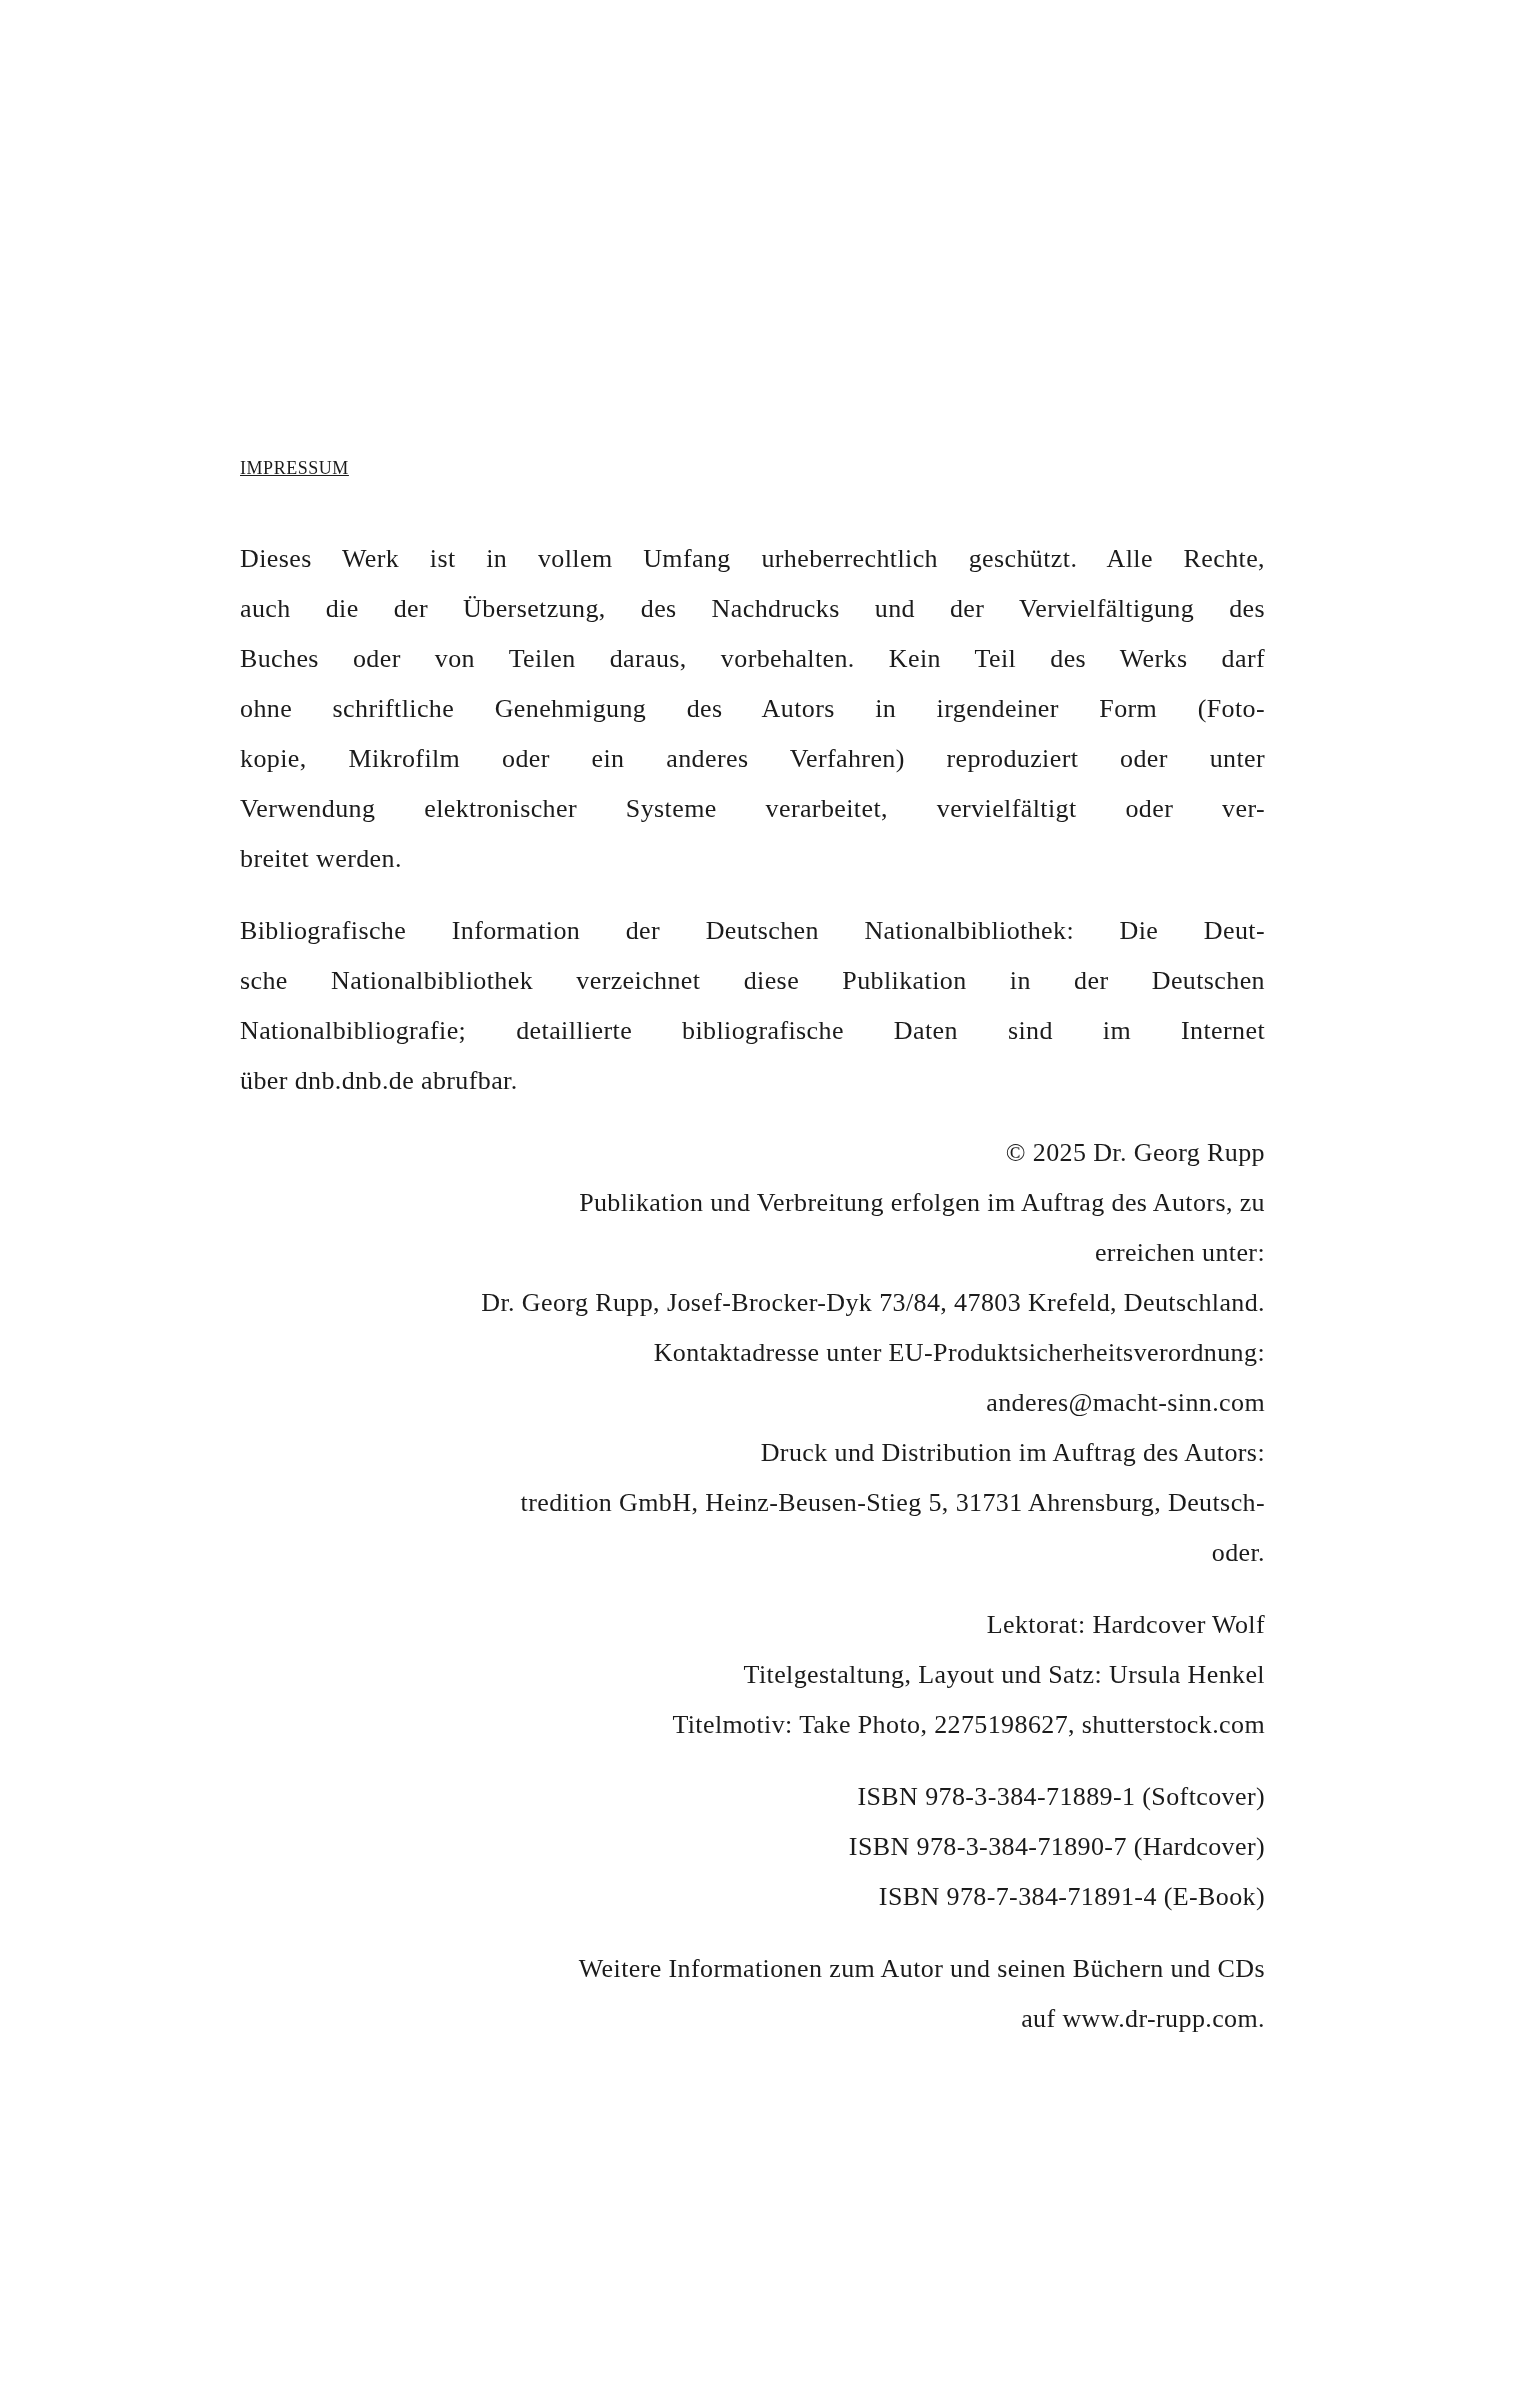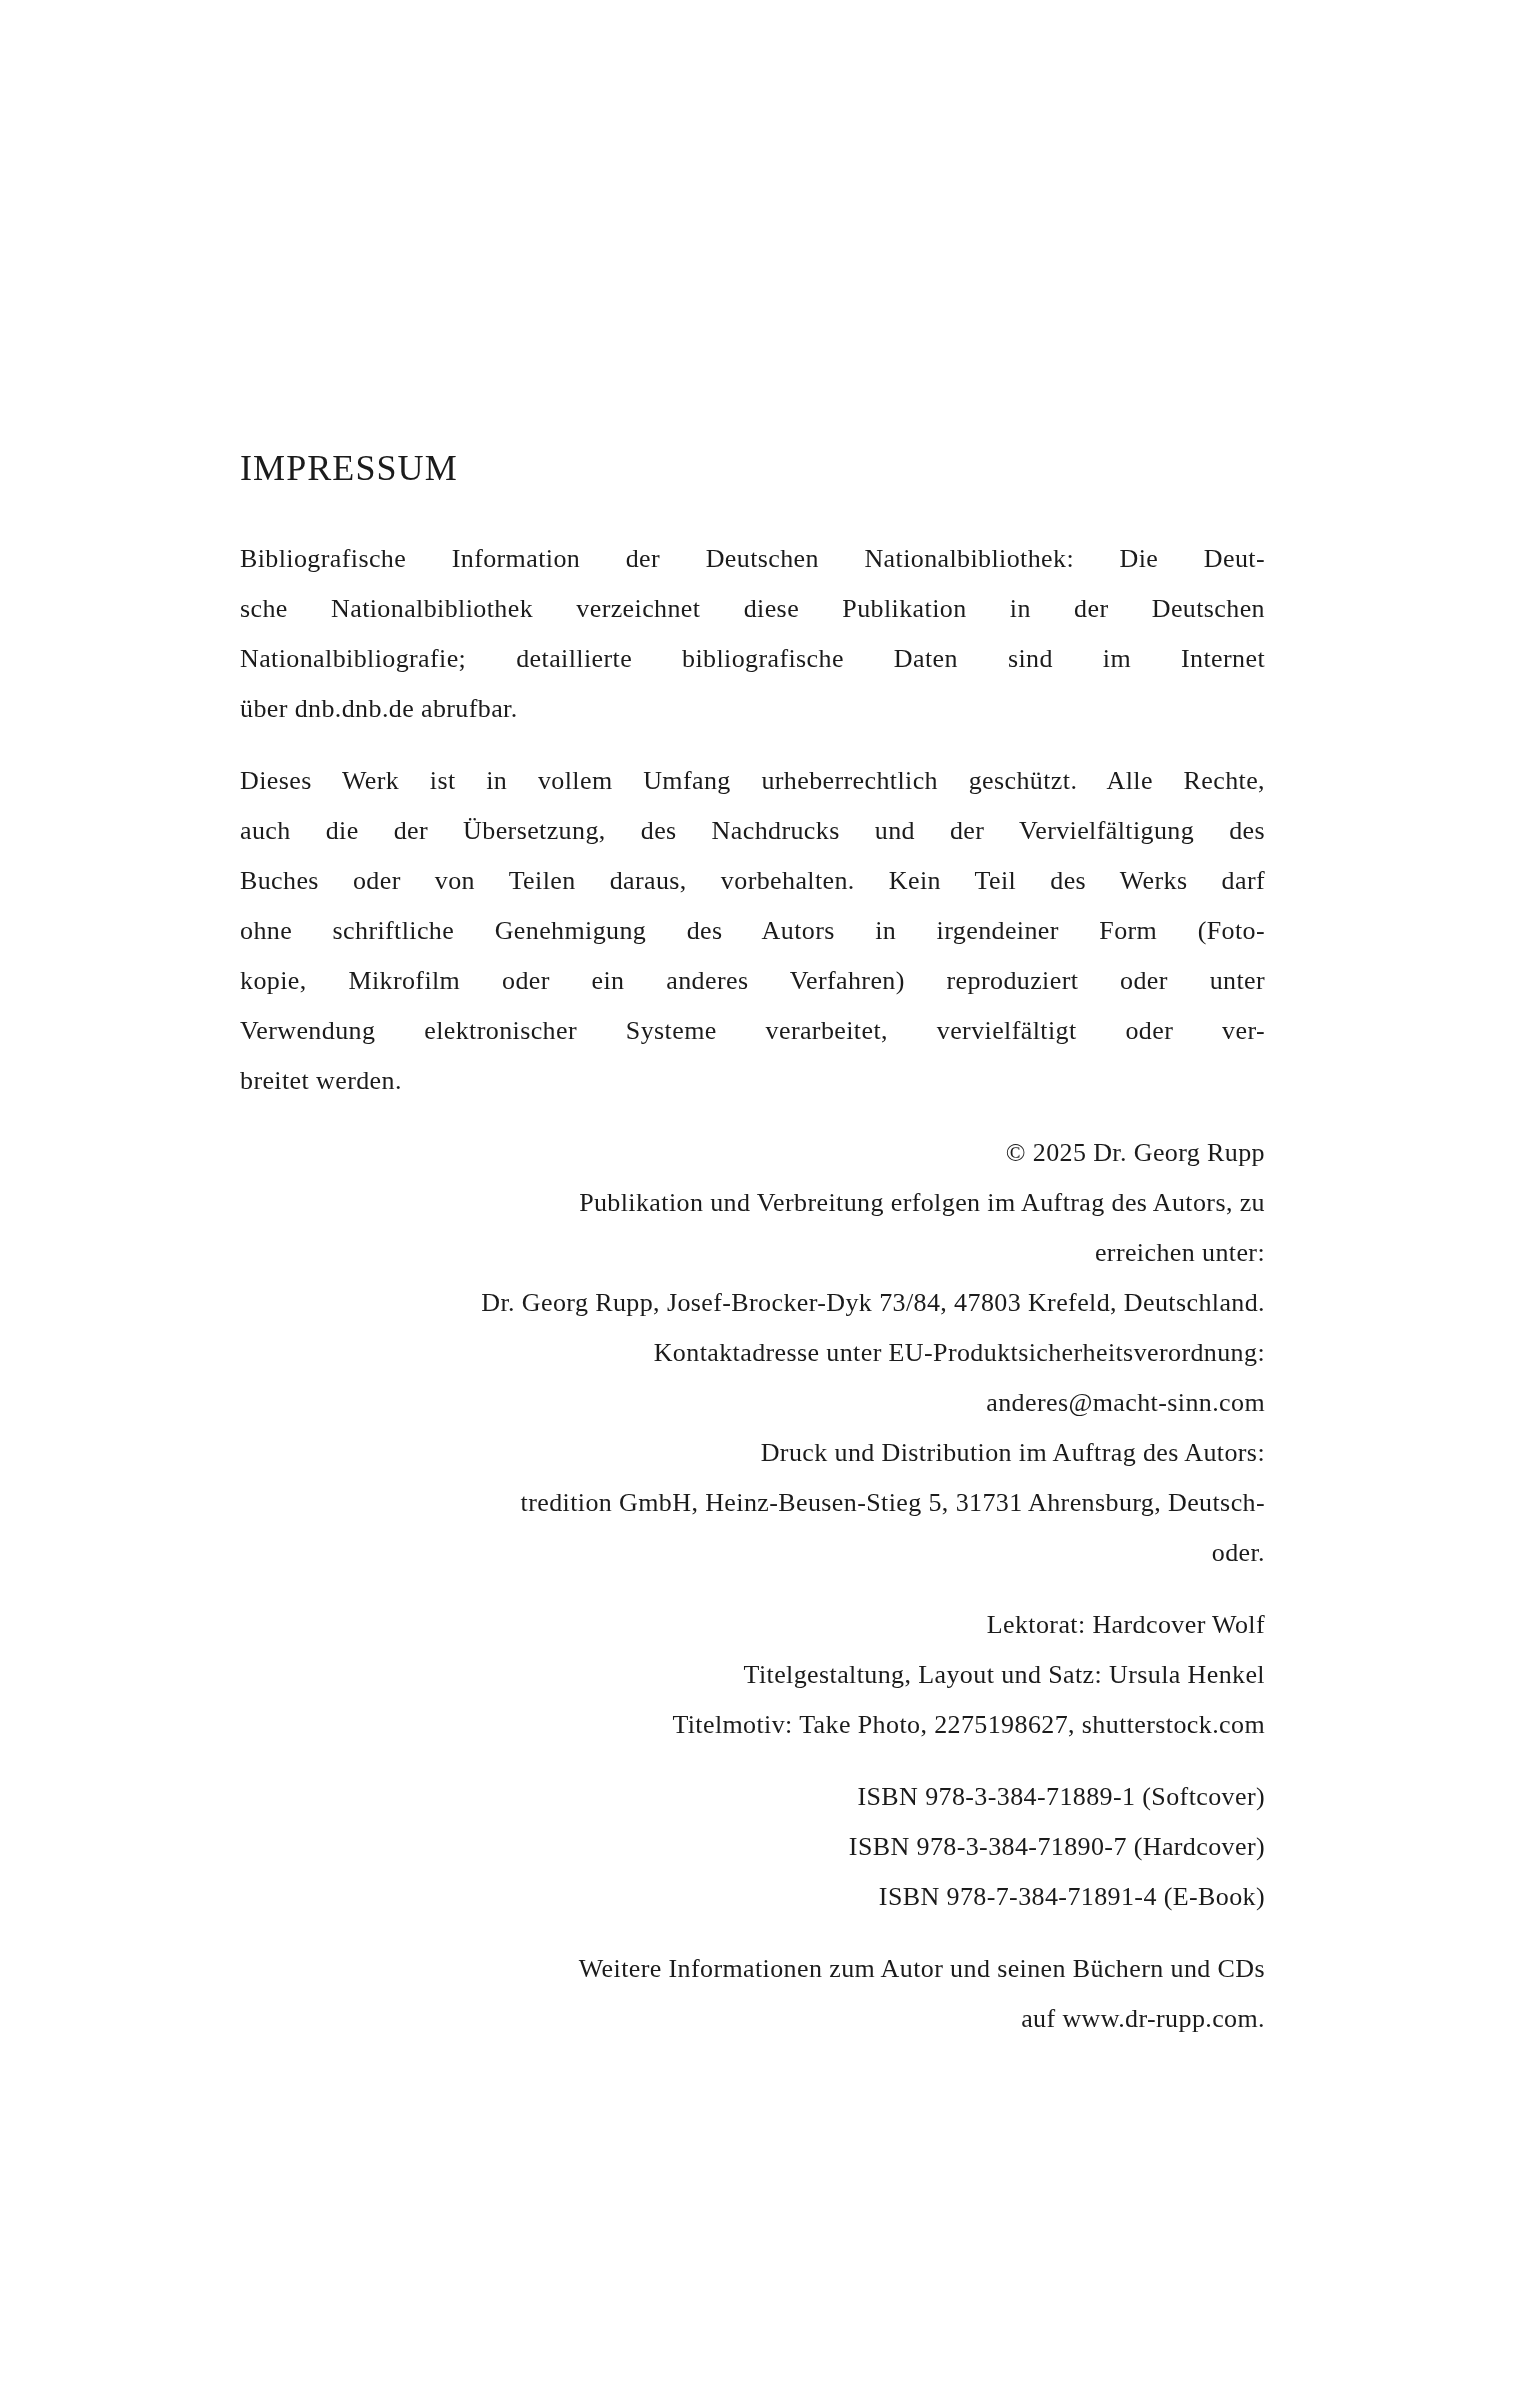--- a/index.html
+++ b/index.html
@@ -20,23 +20,24 @@
     position: absolute;
     left: 240px;
     top: 443px;
     width: 1025px;
     font-size: 26px;
     line-height: 50px;
     letter-spacing: 0.015em;
   }
   .heading {
     margin: 0 0 41px 0;
-    font-size: 36px;
+    font-size: 18px;
     font-weight: 400;
     letter-spacing: 0.03em;
+    text-decoration: underline;
   }
   .para {
     margin: 0 0 22px 0;
   }
   .para:last-child {
     margin-bottom: 0;
   }
   .line {
     white-space: normal;
   }
@@ -52,33 +53,33 @@
   }
 </style>
 </head>
 <body>
 
 <div class="page">
   <div class="text-block">
     <h1 class="heading">IMPRESSUM</h1>
     <div id="paragraphs-root">
         <div class="para justified">
-          <div class="line">Bibliografische Information der Deutschen Nationalbibliothek: Die Deut-</div>
-          <div class="line">sche Nationalbibliothek verzeichnet diese Publikation in der Deutschen</div>
-          <div class="line">Nationalbibliografie; detaillierte bibliografische Daten sind im Internet</div>
-          <div class="line last">über dnb.dnb.de abrufbar.</div>
-        </div>
-        <div class="para justified">
           <div class="line">Dieses Werk ist in vollem Umfang urheberrechtlich geschützt. Alle Rechte,</div>
           <div class="line">auch die der Übersetzung, des Nachdrucks und der Vervielfältigung des</div>
           <div class="line">Buches oder von Teilen daraus, vorbehalten. Kein Teil des Werks darf</div>
           <div class="line">ohne schriftliche Genehmigung des Autors in irgendeiner Form (Foto-</div>
           <div class="line">kopie, Mikrofilm oder ein anderes Verfahren) reproduziert oder unter</div>
           <div class="line">Verwendung elektronischer Systeme verarbeitet, vervielfältigt oder ver-</div>
           <div class="line last">breitet werden.</div>
+        </div>
+        <div class="para justified">
+          <div class="line">Bibliografische Information der Deutschen Nationalbibliothek: Die Deut-</div>
+          <div class="line">sche Nationalbibliothek verzeichnet diese Publikation in der Deutschen</div>
+          <div class="line">Nationalbibliografie; detaillierte bibliografische Daten sind im Internet</div>
+          <div class="line last">über dnb.dnb.de abrufbar.</div>
         </div>
         <div class="para plain">
           <div class="line">© 2025 Dr. Georg Rupp</div>
           <div class="line">Publikation und Verbreitung erfolgen im Auftrag des Autors, zu</div>
           <div class="line">erreichen unter:</div>
           <div class="line">Dr. Georg Rupp, Josef-Brocker-Dyk 73/84, 47803 Krefeld, Deutschland.</div>
           <div class="line">Kontaktadresse unter EU-Produktsicherheitsverordnung:</div>
           <div class="line">anderes@macht-sinn.com</div>
           <div class="line">Druck und Distribution im Auftrag des Autors:</div>
           <div class="line">tredition GmbH, Heinz-Beusen-Stieg 5, 31731 Ahrensburg, Deutsch-</div>

